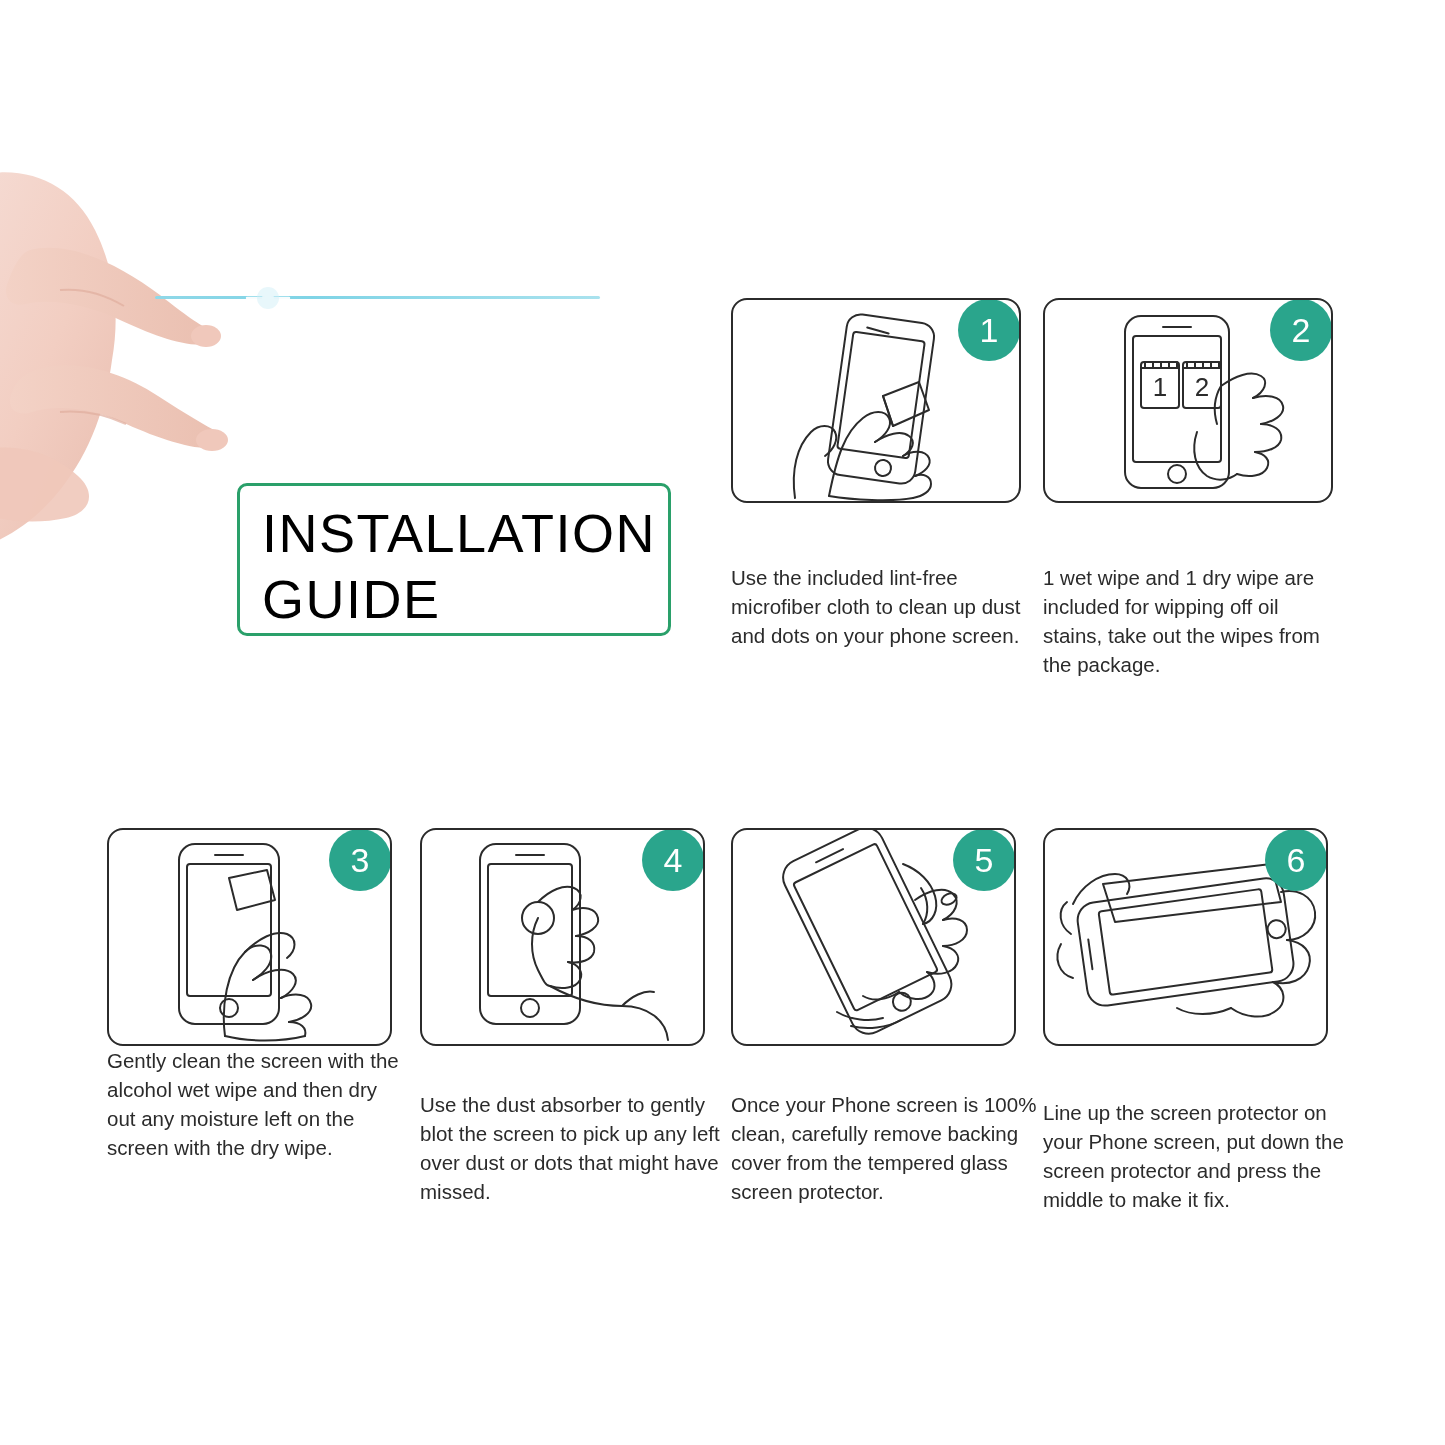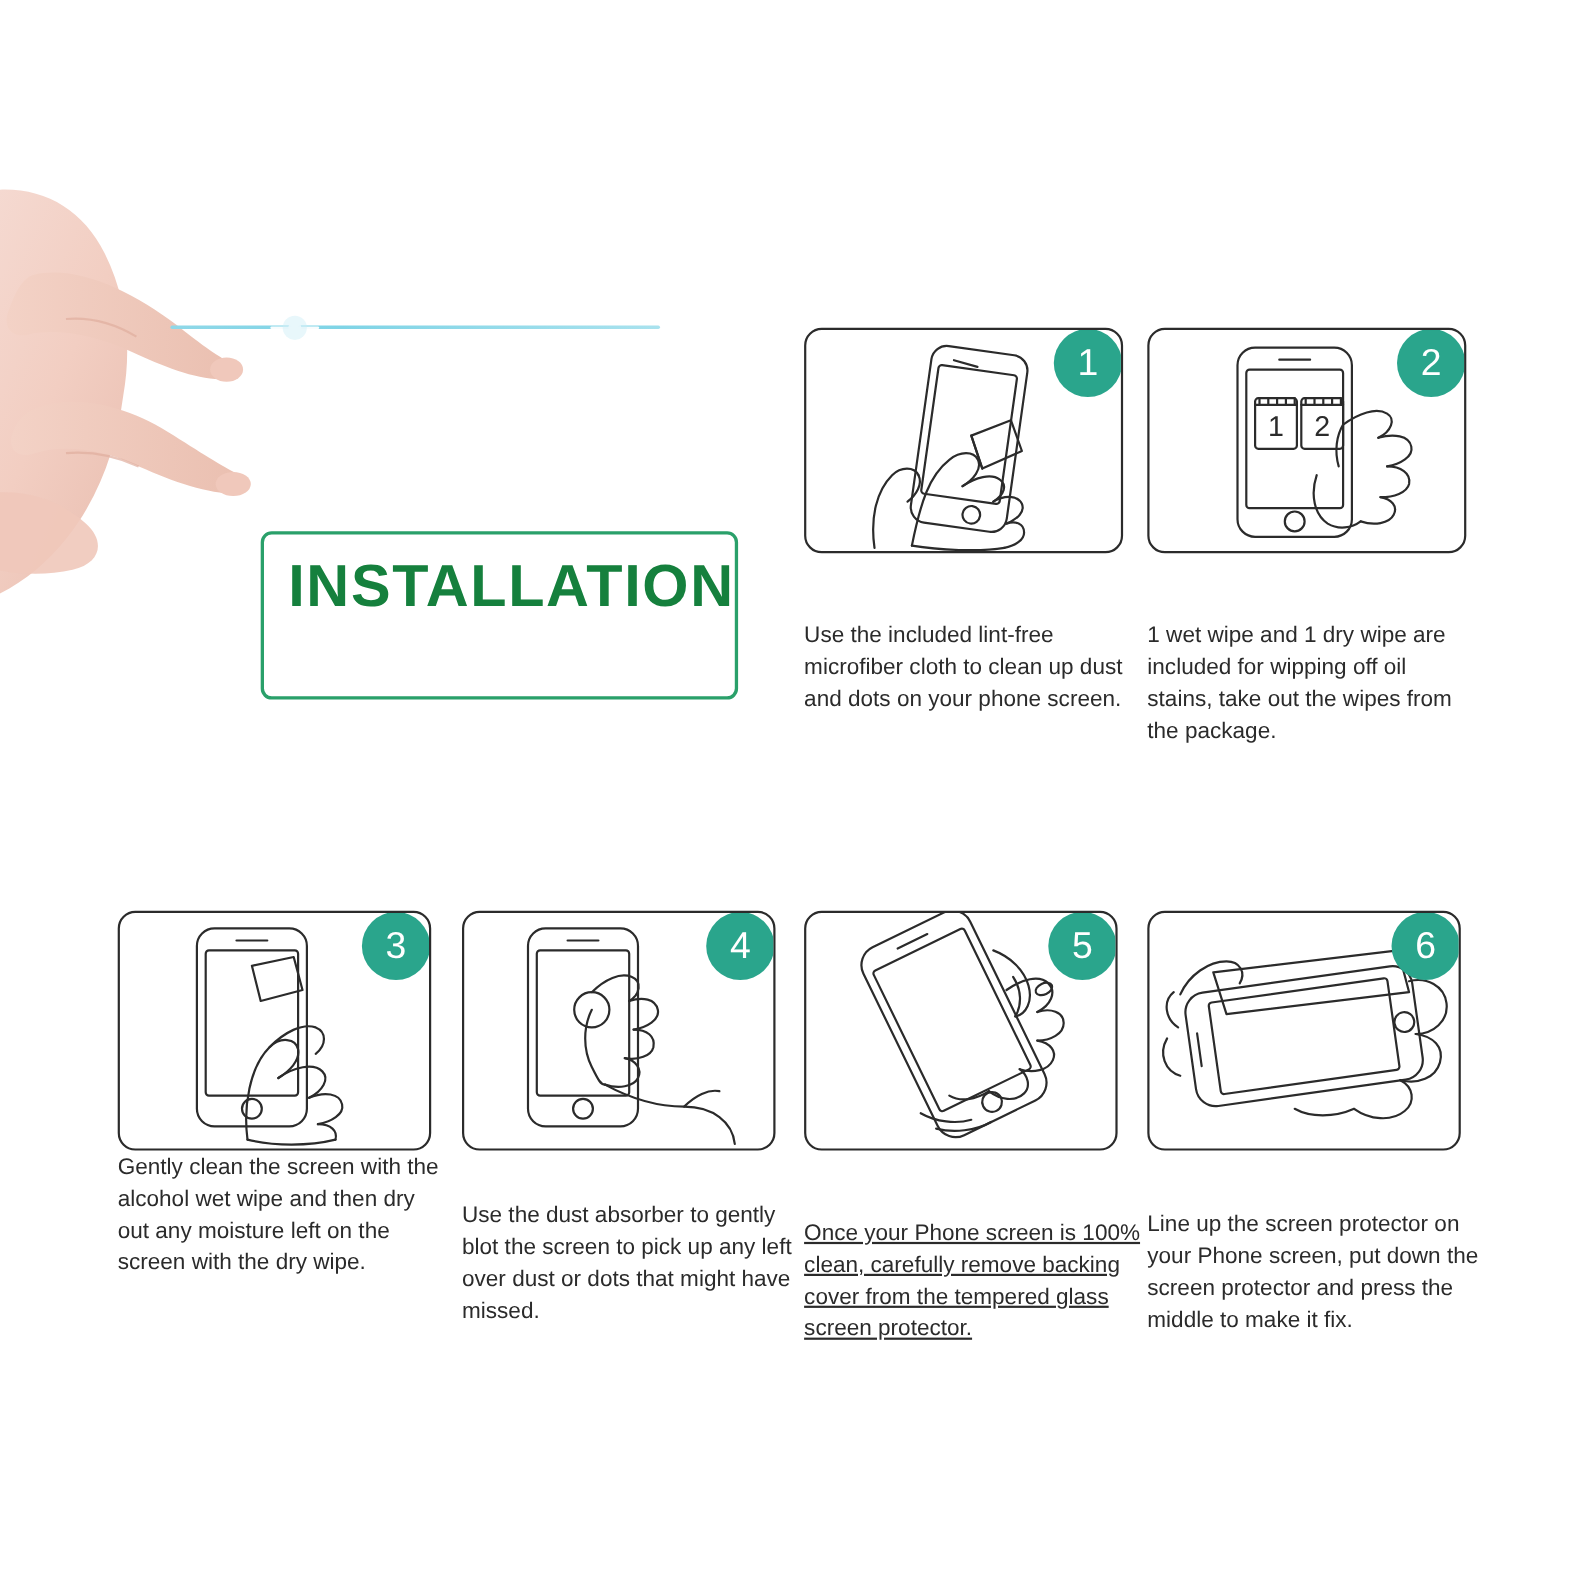--- a/index.html
+++ b/index.html
@@ -55,25 +55,25 @@
     left: 237px;
     top: 483px;
     width: 434px;
     height: 153px;
     border: 3px solid #2aa06a;
     border-radius: 10px;
     box-sizing: border-box;
     padding: 14px 22px 0 22px;
   }
   #title-box .title-line {
-    color: #15803d;
+    color: #000000;
     font-size: 54px;
     line-height: 66px;
     letter-spacing: 1.5px;
-    font-weight: 700;
+    font-weight: 400;
     white-space: nowrap;
   }
 
   
   .step {
     position: absolute;
   }
   .card {
     position: relative;
     border: 2px solid #2b2b2b;
@@ -116,21 +116,21 @@
   #step3 { left: 107px; top: 828px; }
   #step3 .card { width: 285px; height: 218px; }
   #step3 .caption { width: 300px; }
 
   #step4 { left: 420px; top: 828px; }
   #step4 .card { width: 285px; height: 218px; }
   #step4 .caption { width: 300px; margin-top: 44px; }
 
   #step5 { left: 731px; top: 828px; }
   #step5 .card { width: 285px; height: 218px; }
-  #step5 .caption { width: 310px; margin-top: 60px; text-decoration: underline; }
+  #step5 .caption { width: 310px; margin-top: 44px; }
 
   #step6 { left: 1043px; top: 828px; }
   #step6 .card { width: 285px; height: 218px; }
   #step6 .caption { width: 310px; margin-top: 52px; }
 
   svg { display: block; }
 </style>
 </head>
 <body>
 
@@ -182,20 +182,21 @@
         <line x1="10" y1="10" x2="40" y2="40"></line>
         <line x1="40" y1="10" x2="10" y2="40"></line>
       </g>
       <circle cx="25" cy="25" r="6" fill="#ffffff" opacity="0.95"></circle>
       <circle cx="25" cy="25" r="11" fill="#cdeef6" opacity="0.45"></circle>
     </svg>
   </div>
 
   <div id="title-box">
     <div class="title-line">INSTALLATION</div>
+    <div class="title-line">GUIDE</div>
   </div>
 </div>
 
 <div class="step" id="step1">
   <div class="card">
     <svg width="288" height="203" viewBox="0 0 288 203" aria-hidden="true">
       <g fill="none" stroke="#2b2b2b" stroke-width="2" stroke-linejoin="round" stroke-linecap="round">
 
         <rect x="104" y="18" width="88" height="162" rx="14" transform="rotate(8 148 99)"></rect>
         <rect x="112" y="36" width="72" height="118" rx="3" transform="rotate(8 148 95)"></rect>

